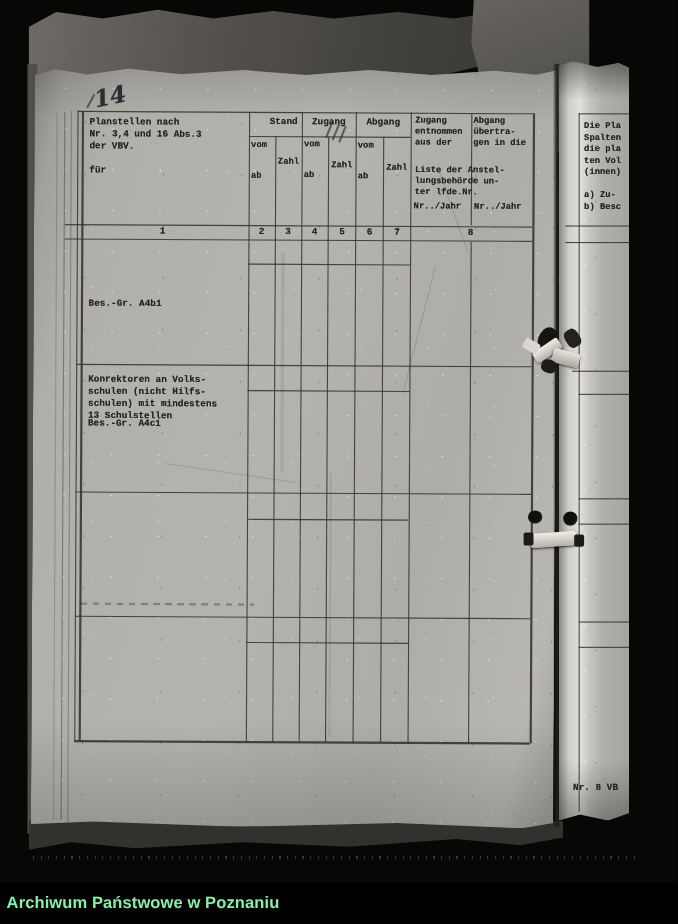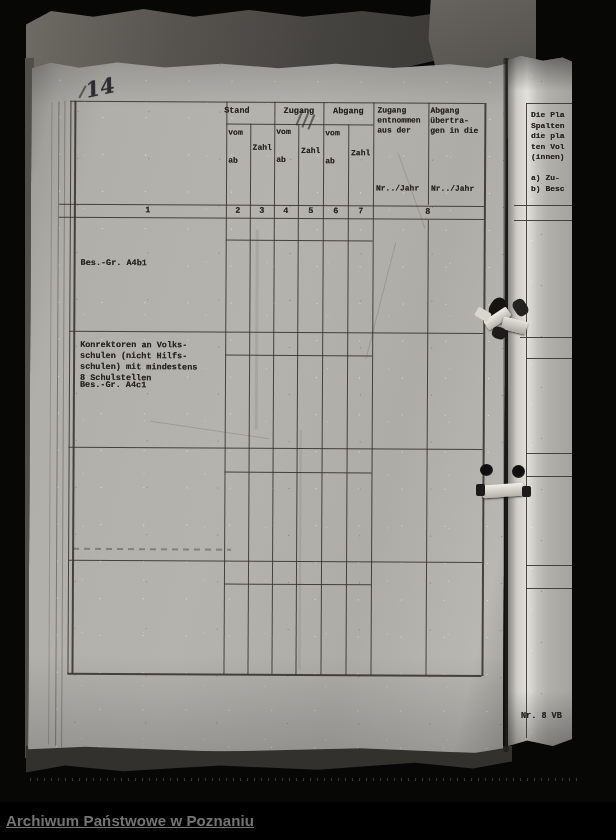--- a/index.html
+++ b/index.html
@@ -29,22 +29,22 @@
     background-image:
       linear-gradient(180deg,rgba(15,15,13,.45) 0,rgba(0,0,0,0) 5%,rgba(0,0,0,0) 92%,rgba(0,0,0,.3) 100%),
       radial-gradient(circle,rgba(252,252,248,.5) 0 .6px,rgba(0,0,0,0) 1px),
       radial-gradient(circle,rgba(40,38,34,.3) 0 .5px,rgba(0,0,0,0) .9px),
       linear-gradient(90deg,#8a8883 0%,#cfcdc7 14%,#e2e0da 30%,#c4c2bd 46%,#b2b0ab 62%,#a5a39e 100%);
     background-size:100% 100%,47px 41px,67px 51px,100% 100%;
     clip-path:polygon(0 .6%,20% 0,55% .7%,85% .2%,100% .8%,100% 99%,70% 100%,30% 99.2%,0 100%);}
   .gl{position:absolute;background:#34322c;opacity:.88;}
   .scratch{position:absolute;background:rgba(32,30,26,.14);}
   #caption-bar{position:absolute;left:0;top:802px;width:616px;height:38px;background:#000;}
-  #caption-text{position:absolute;left:6px;top:10px;color:#737373;font-weight:700;font-size:15px;
-    letter-spacing:.1px;font-family:"Liberation Sans",sans-serif;text-decoration:underline;}
+  #caption-text{position:absolute;left:6px;top:10px;color:#86efac;font-weight:700;font-size:15px;
+    letter-spacing:.1px;font-family:"Liberation Sans",sans-serif;}
   #handwritten{position:absolute;left:84px;top:76px;font-family:"DejaVu Serif",serif;
     font-style:italic;font-weight:700;font-size:21px;color:#2d2c32;transform:rotate(-12deg);
     text-shadow:0 0 1px rgba(40,40,48,.5);}
   .stroke{position:absolute;background:rgba(38,38,36,.6);}
 </style>
 </head>
 <body>
 
 <div id="stage">
 
@@ -104,57 +104,65 @@
     <div class="scratch" style="left:300px;top:430px;width:2px;height:240px;opacity:.6;"></div>
     <div class="abs" style="left:74px;top:549px;width:158px;height:2px;opacity:.55;
          background:repeating-linear-gradient(90deg,rgba(25,25,22,.6) 0 6px,rgba(0,0,0,0) 6px 11px);"></div>
 
     <div id="handwritten">14</div>
     <div class="stroke" style="left:80px;top:86px;width:2px;height:14px;transform:rotate(28deg);"></div>
     <div class="stroke" style="left:297px;top:110px;width:2px;height:16px;transform:rotate(22deg);"></div>
     <div class="stroke" style="left:303px;top:112px;width:2px;height:16px;transform:rotate(22deg);"></div>
     <div class="stroke" style="left:309px;top:114px;width:2px;height:16px;transform:rotate(22deg);"></div>
 
-    <div class="tw ctr" style="left:216px;top:106px;width:39px;">Stand</div>
+    <div class="tw" style="left:80px;top:107px;width:146px;">Planstellen nach
+Nr. 3,4 und 16 Abs.3
+der VBV.
+
+für</div>
+    <div class="tw ctr" style="left:237px;top:106px;width:39px;">Stand</div>
     <div class="tw ctr" style="left:273px;top:106px;width:49px;">Zugang</div>
     <div class="tw ctr" style="left:322px;top:106px;width:50px;">Abgang</div>
 
     <div class="tw t8" style="left:227px;top:128px;">vom</div>
     <div class="tw t8" style="left:227px;top:156px;">ab</div>
     <div class="tw t8 ctr" style="left:249px;top:143px;width:24px;">Zahl</div>
     <div class="tw t8" style="left:275px;top:127px;">vom</div>
     <div class="tw t8" style="left:275px;top:155px;">ab</div>
     <div class="tw t8 ctr" style="left:297px;top:146px;width:25px;">Zahl</div>
     <div class="tw t8" style="left:324px;top:128px;">vom</div>
     <div class="tw t8" style="left:324px;top:156px;">ab</div>
     <div class="tw t8 ctr" style="left:347px;top:148px;width:25px;">Zahl</div>
 
     <div class="tw t8" style="left:376px;top:105px;width:50px;">Zugang
 entnommen
 aus der</div>
     <div class="tw t8" style="left:429px;top:105px;width:53px;">Abgang
 übertra-
 gen in die</div>
+    <div class="tw t8" style="left:376px;top:150px;width:106px;">Liste der Anstel-
+lungsbehörde un-
+ter lfde.Nr.</div>
     <div class="tw t8" style="left:375px;top:183px;width:50px;">Nr../Jahr</div>
     <div class="tw t8" style="left:430px;top:183px;width:52px;">Nr../Jahr</div>
 
     <div class="tw num" style="left:147px;top:206px;">1</div>
     <div class="tw num" style="left:237px;top:206px;">2</div>
     <div class="tw num" style="left:261px;top:206px;">3</div>
     <div class="tw num" style="left:285px;top:206px;">4</div>
     <div class="tw num" style="left:310px;top:206px;">5</div>
     <div class="tw num" style="left:335px;top:206px;">6</div>
     <div class="tw num" style="left:360px;top:206px;">7</div>
     <div class="tw num" style="left:427px;top:206px;">8</div>
 
-    <div class="tw" style="left:80px;top:259px;">Bes.-Gr. A4b1</div>
+    <div class="tw" style="left:80px;top:272px;">Bes.-Gr. A4b1</div>
     <div class="tw" style="left:80px;top:341px;width:152px;">Konrektoren an Volks-
 schulen (nicht Hilfs-
 schulen) mit mindestens
-8 Schulstellen</div>
+13 Schulstellen</div>
     <div class="tw" style="left:80px;top:381px;">Bes.-Gr. A4c1</div>
   </div>
 
   <div class="abs" style="left:503px;top:58px;width:6px;height:694px;
        background:linear-gradient(90deg,rgba(12,12,10,.15),#1f1e1b 55%,rgba(32,31,28,.35));"></div>
 
   <div id="right-sheet" class="abs" style="left:0;top:0;width:588px;height:840px;text-decoration:underline;">
     <div class="rpaper" style="left:508px;top:56px;width:64px;height:690px;"></div>
     <div id="rgrid" class="abs" style="left:0;top:0;width:616px;height:840px;">
         <div class="gl" style="left: 526px; top: 103px; width: 1.2px; height: 635px;"></div>

